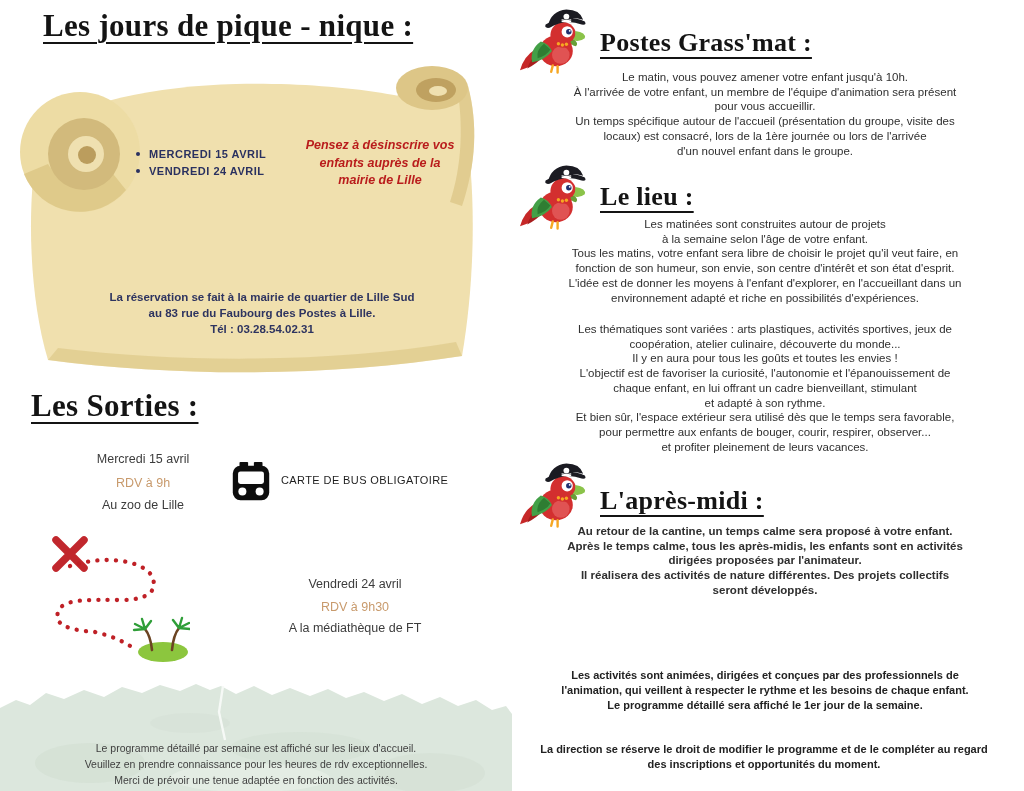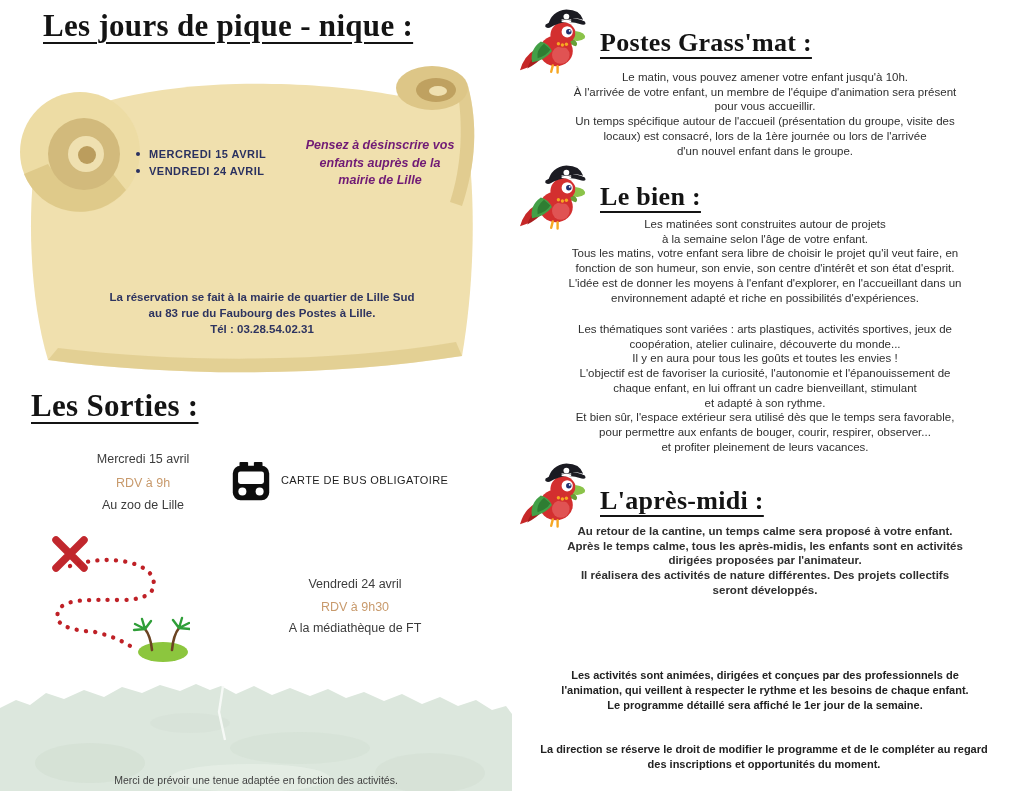--- a/index.html
+++ b/index.html
@@ -6,21 +6,21 @@
   .page{position:relative;width:1024px;height:791px;background:#ffffff;overflow:hidden;
         font-family:"Liberation Sans","DejaVu Sans",sans-serif;}
   .abs{position:absolute;}
   .pre{white-space:pre-line;}
   .serif-title{font-family:"Liberation Serif","DejaVu Serif",serif;font-weight:600;color:#141414;
                text-decoration:underline;text-decoration-thickness:2px;text-underline-offset:6px;
                letter-spacing:.3px;margin:0;}
   .t-big{font-size:31px;}
   .t-mid{font-size:26px;}
   .scroll-para{color:#2e3460;font-weight:700;font-size:11.5px;line-height:16.2px;text-align:center;}
-  .reminder{color:#701a75;font-weight:700;font-style:italic;font-size:12.5px;line-height:17.5px;text-align:center;}
+  .reminder{color:#b91c1c;font-weight:700;font-style:italic;font-size:12.5px;line-height:17.5px;text-align:center;}
   .bullet-row{display:flex;align-items:center;height:17px;}
   .bullet-dot{width:4px;height:4px;border-radius:50%;background:#2a3160;margin-right:9px;flex:0 0 auto;}
   .bullet-txt{color:#2a3160;font-weight:800;font-size:11px;letter-spacing:.5px;}
   .outing{font-size:12.5px;font-weight:500;color:#3c3c3c;text-align:center;}
   .outing.rdv{color:#c89a6c;}
   .bus-label{font-size:11px;font-weight:500;color:#1e1e1e;letter-spacing:.4px;}
   .body-para{font-size:11.5px;line-height:14.7px;font-weight:500;color:#2f2f2f;text-align:center;}
   .semi{font-weight:600;}
   .bold-note{font-size:11px;line-height:14.8px;font-weight:700;color:#222222;text-align:center;}
   .footer-txt{font-size:10.5px;line-height:16px;font-weight:500;color:#3f3f3f;text-align:center;}
@@ -113,20 +113,22 @@
     <svg width="512" height="113" viewBox="0 0 512 113">
       <path d="M0,30 L16,22 L30,27 L46,15 L64,21 L84,12 L104,19 L122,9 L142,15 L160,7 L180,13 L196,6 L210,12 L221,8 L236,16 L254,8 L272,17 L290,10 L310,18 L328,11 L346,20 L364,14 L384,23 L402,16 L422,26 L440,19 L458,28 L476,22 L492,32 L506,28 L512,36 L512,113 L0,113 Z" fill="#dce7dd"></path>
       <ellipse cx="90" cy="85" rx="55" ry="20" fill="#cfdccf" opacity="0.45"></ellipse>
       <ellipse cx="300" cy="70" rx="70" ry="16" fill="#cfdccf" opacity="0.35"></ellipse>
       <ellipse cx="430" cy="95" rx="55" ry="20" fill="#cfdccf" opacity="0.4"></ellipse>
       <ellipse cx="190" cy="45" rx="40" ry="10" fill="#cfdccf" opacity="0.3"></ellipse>
       <ellipse cx="250" cy="100" rx="80" ry="14" fill="#e9f1e9" opacity="0.6"></ellipse>
       <path d="M223,8 L219,34 L225,62" stroke="#f7faf7" stroke-width="2.4" fill="none" opacity="0.95"></path>
     </svg>
   </div>
+  <div class="abs footer-txt pre" style="left:75px;top:740px;width:362px;">Le programme détaillé par semaine est affiché sur les lieux d'accueil.
+Veuillez en prendre connaissance pour les heures de rdv exceptionnelles.</div>
   <div class="abs footer-txt pre" style="left:75px;top:772px;width:362px;">Merci de prévoir une tenue adaptée en fonction des activités.</div>
 
   <div class="abs" style="left:516px;top:6px;width:80px;height:74px;">
     <svg width="80" height="74" viewBox="0 0 100 92">
       <path d="M24 54 Q10 62 5 80 Q20 76 30 64 Z" fill="#c62828"></path>
       <path d="M28 58 Q18 66 14 78 Q26 72 34 63 Z" fill="#a81e1e"></path>
       <ellipse cx="50" cy="56" rx="21" ry="19" fill="#d32f2f"></ellipse>
       <ellipse cx="56" cy="61" rx="11" ry="11" fill="#e05353"></ellipse>
       <path d="M31 44 Q17 54 20 70 Q36 68 45 56 Q40 46 31 44 Z" fill="#43a047"></path>
       <path d="M35 47 Q25 55 27 65 Q38 62 43 54 Z" fill="#2e7d32"></path>
@@ -171,21 +173,21 @@
       <circle cx="53" cy="47" r="2.1" fill="#f6a723"></circle>
         <circle cx="58" cy="48.5" r="2.1" fill="#f6a723"></circle>
         <circle cx="63" cy="47.5" r="2.1" fill="#f6a723"></circle>
       <path d="M40 24 Q44 6 63 4 Q80 4 84 17 Q64 10 40 24 Z" fill="#1b1b22"></path>
       <path d="M37 23 Q62 8 86 19 Q89 24 82 23 Q62 15 42 27 Q35 28 37 23 Z" fill="#1b1b22"></path>
       <circle cx="63" cy="13" r="3.6" fill="#ffffff"></circle>
       <path d="M57 17 L69 19 M57 19 L69 17" stroke="#ffffff" stroke-width="1.4"></path>
       <path d="M46 74 L44 82 M52 75 L52 83" stroke="#f6a723" stroke-width="3" stroke-linecap="round"></path>
     </svg>
   </div>
-  <h2 class="abs serif-title t-mid" style="left:600px;top:182px;">Le bien :</h2>
+  <h2 class="abs serif-title t-mid" style="left:600px;top:182px;">Le lieu :</h2>
   <div class="abs body-para pre" style="left:513px;top:322px;width:504px;">Les thématiques sont variées : arts plastiques, activités sportives, jeux de
 coopération, atelier culinaire, découverte du monde...
 Il y en aura pour tous les goûts et toutes les envies !
 L'objectif est de favoriser la curiosité, l'autonomie et l'épanouissement de
 chaque enfant, en lui offrant un cadre bienveillant, stimulant
 et adapté à son rythme.
 Et bien sûr, l'espace extérieur sera utilisé dès que le temps sera favorable,
 pour permettre aux enfants de bouger, courir, respirer, observer...
 et profiter pleinement de leurs vacances.</div>
   <div class="abs body-para pre" style="left:513px;top:217px;width:504px;">Les matinées sont construites autour de projets

